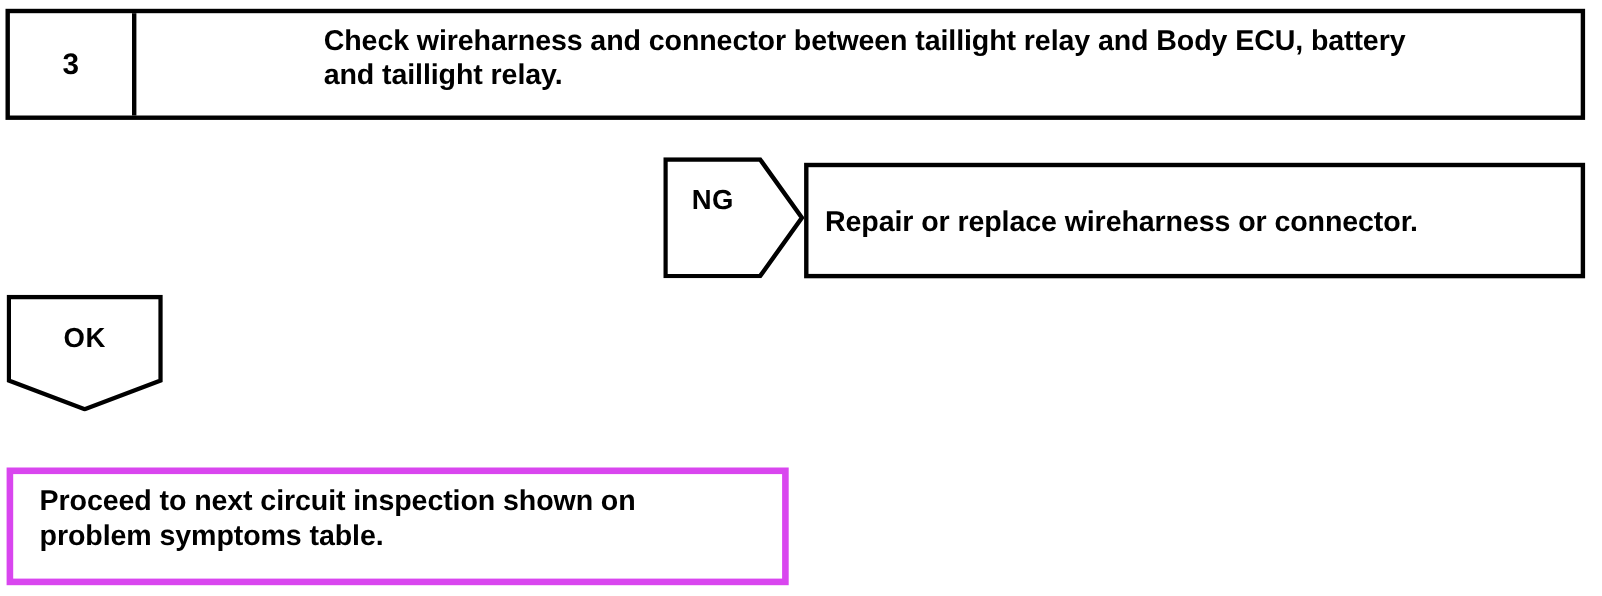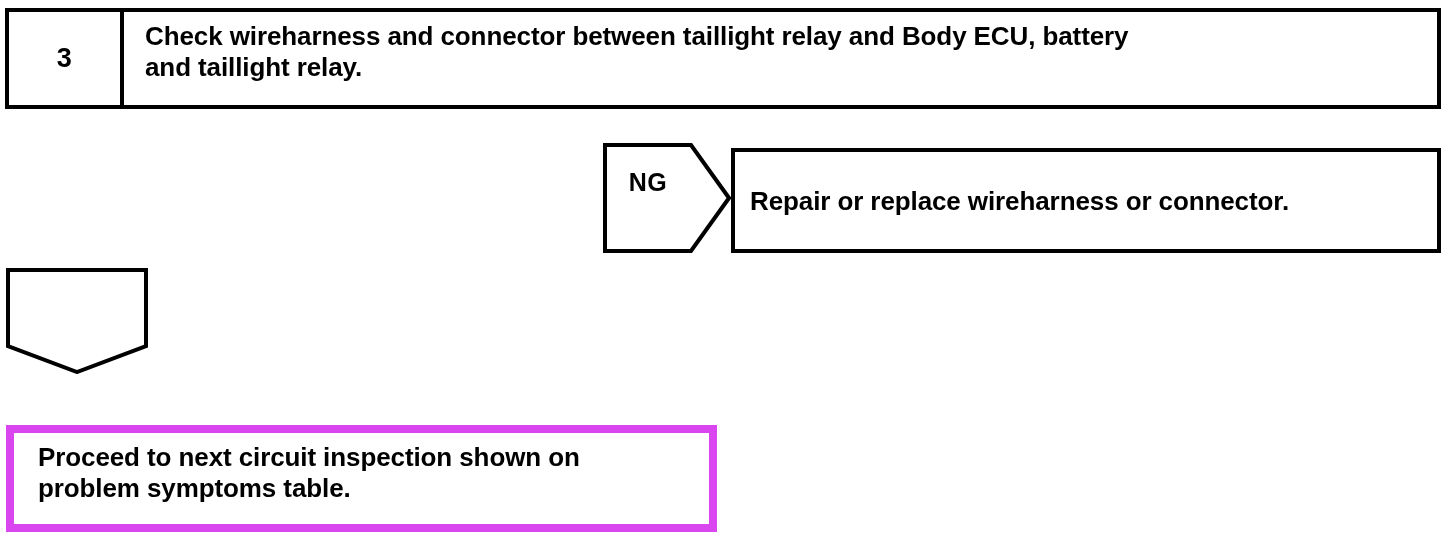--- a/index.html
+++ b/index.html
@@ -43,20 +43,21 @@
   #step-number-cell .num {
     font-size: 27px;
     font-weight: bold;
     letter-spacing: 0.5px;
   }
   #step-text-cell {
     flex: 1;
     display: flex;
     align-items: flex-start;
     padding: 9px 10px 0 21px;
+    justify-content: center;
   }
   #step-text-cell .txt {
     font-size: 26px;
     font-weight: bold;
     line-height: 31px;
     letter-spacing: -0.1px;
     white-space: pre-line;
   }
 
   
@@ -122,21 +123,21 @@
     font-weight: bold;
     letter-spacing: 0.5px;
   }
 
   
   #proceed-box {
     left: 6px;
     top: 425px;
     width: 711px;
     height: 107px;
-    border: 8px solid #d946ef;
+    border: 6px solid #d946ef;
     background: #fff;
     display: flex;
     align-items: flex-start;
     padding: 9px 10px 0 24px;
   }
   #proceed-box .txt {
     font-size: 26px;
     font-weight: bold;
     line-height: 31px;
     letter-spacing: -0.1px;
@@ -164,18 +165,19 @@
 </div>
 
 <div class="node" id="repair-box">
   <span class="txt">Repair or replace wireharness or connector.</span>
 </div>
 
 <div class="node" id="ok-arrow">
   <svg viewBox="0 0 142 106" preserveAspectRatio="none">
     <polygon points="2,2 140,2 140,78 71,104 2,78" fill="#ffffff" stroke="#000000" stroke-width="4" stroke-linejoin="miter"></polygon>
   </svg>
+  <span class="lbl">OK</span>
 </div>
 
 <div class="node" id="proceed-box">
   <span class="txt">Proceed to next circuit inspection shown on
 problem symptoms table.</span>
 </div>
 
 </body></html>

